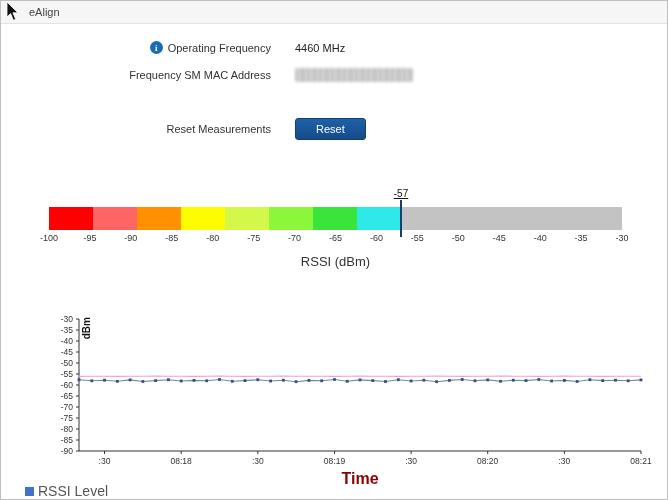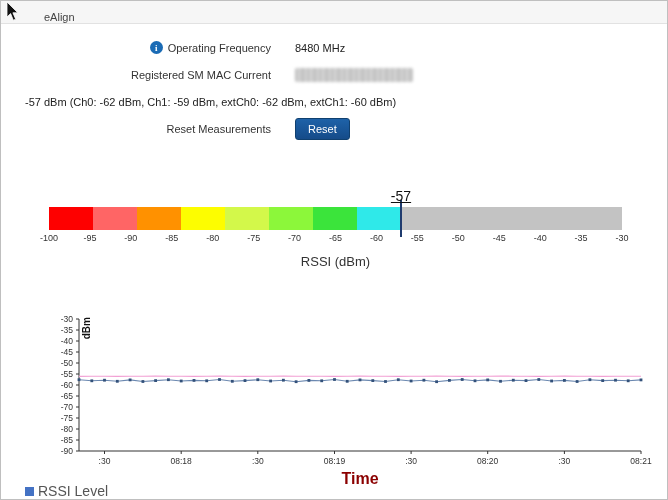--- a/index.html
+++ b/index.html
@@ -6,21 +6,21 @@
   html,body { background:#fff; }
   body { font-family:"Liberation Sans", sans-serif; }
 
   .window {
     position:relative; width:668px; height:500px;
     background:#fff; border:1px solid #bfbfbf; overflow:hidden;
   }
   .titlebar {
     position:absolute; top:0; left:0; right:0; height:23px;
     background:#f6f6f6; border-bottom:1px solid #e2e2e2;
-    display:flex; align-items:flex-end; padding-left:43px;
+    display:flex; align-items:center; padding-left:28px;
   }
   .title { font-size:11px; color:#444; }
   .cursor { position:absolute; left:5px; top:1px; z-index:20; }
 
   .fields { position:absolute; top:33px; left:0; width:100%; }
   .field-row { display:flex; align-items:center; height:27px; }
   .field-label {
     width:270px; display:flex; justify-content:flex-end; align-items:center;
     gap:5px; font-size:11px; color:#333; white-space:nowrap;
   }
@@ -32,30 +32,30 @@
     font-family:"Liberation Serif", serif; cursor:pointer; flex:0 0 13px;
   }
   .redacted {
     width:118px; height:14px; border-radius:2px;
     background:repeating-linear-gradient(90deg,#b9b9b9 0px,#d6d6d6 4px,#bdbdbd 8px,#dedede 12px);
     filter:blur(1.4px);
   }
   .btn-reset {
     background:linear-gradient(#1e62a8,#154b89); color:#fff;
     border:1px solid #10406f; border-radius:3px;
-    font-size:11px; font-family:inherit; padding:4px 12px; cursor:pointer;
+    font-size:11px; font-family:inherit; padding:4px 20px; cursor:pointer;
   }
 
   .meter-wrap { position:absolute; left:48px; top:206px; width:573px; }
   .meter-bar { position:relative; height:23px; }
   .meter-seg { position:absolute; top:0; bottom:0; }
   .meter-marker-line { position:absolute; top:-7px; height:37px; width:2px; z-index:2; transform:translateX(-1px); }
   .meter-marker-label {
     position:absolute; top:-19px; transform:translateX(-50%);
-    font-size:14px; color:#111; z-index:2;text-decoration:underline;
+    font-size:10px; color:#111; z-index:2;text-decoration:underline;
   }
   .meter-ticks { position:relative; height:13px; margin-top:3px; }
   .meter-tick { position:absolute; transform:translateX(-50%); font-size:9px; color:#333; }
   .meter-xlabel { text-align:center; font-size:13px; color:#333; margin-top:8px; }
 
   .chart-wrap { position:absolute; left:16px; top:306px; width:636px; height:182px; }
   .chart-wrap svg text { font-family:"Liberation Sans", sans-serif; }
   .chart-ylabel {
     position:absolute; left:64px; top:10px;
     writing-mode:vertical-rl; transform:rotate(180deg);
@@ -81,34 +81,33 @@
   <div class="titlebar">
     <span class="title">eAlign</span>
   </div>
 
   <div class="fields">
     <div class="field-row">
       <div class="field-label">
         <span class="info-icon">i</span>
         <span>Operating Frequency</span>
       </div>
-      <div class="field-value">8480 MHz</div>
+      <div class="field-value">4460 MHz</div>
     </div>
 
     <div class="field-row">
       <div class="field-label">
-        <span>Registered SM MAC Current</span>
+        <span>Frequency SM MAC Address</span>
       </div>
       <div class="field-value">
         <div class="redacted"></div>
       </div>
     </div>
 
     <div class="field-row">
-      <div class="field-value">-57 dBm (Ch0: -62 dBm, Ch1: -59 dBm, extCh0: -62 dBm, extCh1: -60 dBm)</div>
     </div>
 
 
     <div class="field-row">
       <div class="field-label">
         <span>Reset Measurements</span>
       </div>
       <div class="field-value">
         <button class="btn-reset">Reset</button>
       </div>

